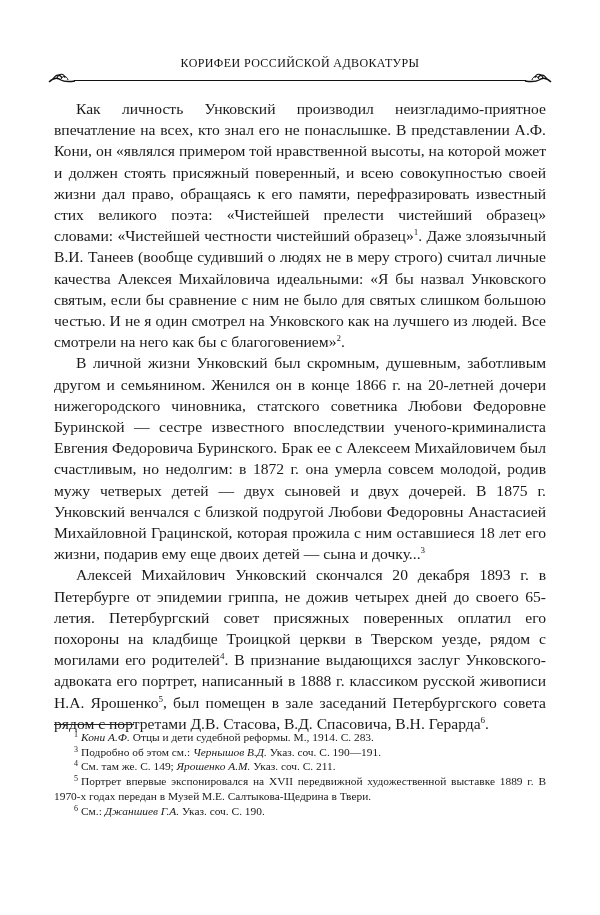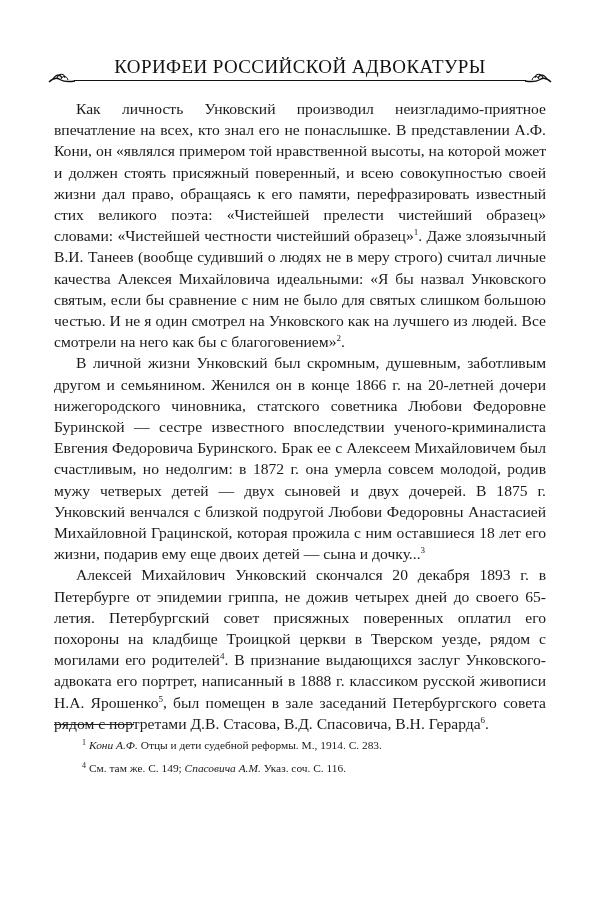--- a/index.html
+++ b/index.html
@@ -1,33 +1,33 @@
 <!DOCTYPE html>
 <html><head>
 <meta charset="utf-8">
 <style>
   html, body { margin: 0; padding: 0; background: #ffffff; }
   body { width: 600px; height: 915px; position: relative; overflow: hidden; color: #1a1a1a;
          font-family: "Liberation Serif", "DejaVu Serif", serif; }
   .header { position: absolute; left: 48px; top: 52px; width: 504px; height: 34px; }
   .header-title { position: absolute; left: 0; right: 0; top: 4px; text-align: center;
-                  font-size: 19px; letter-spacing: 0.4px; color: #111; }
+                  font-size: 12px; letter-spacing: 0.4px; color: #111; }
   .header-rule { position: absolute; left: 26px; right: 26px; top: 28px; height: 0;
                  border-top: 1.6px solid #111; }
   .orn { position: absolute; top: 19px; width: 28px; height: 14px; }
   .orn.left { left: 0; }
   .orn.right { right: 0; transform: scaleX(-1); }
   .body-text { position: absolute; left: 54px; top: 98px; width: 492px;
                font-size: 15.6px; line-height: 21.2px; text-align: justify; hyphens: manual; }
   .body-text p { margin: 0; text-indent: 22px; }
   sup { font-size: 9px; line-height: 0; vertical-align: 6px; }
   .fn-rule { position: absolute; left: 54px; top: 724px; width: 80px; border-top: 1px solid #222; }
   .footnotes { position: absolute; left: 54px; top: 730px; width: 492px;
                font-size: 11.4px; line-height: 14.7px; text-align: justify; }
-  .footnotes p { margin: 8px; text-indent: 20px; }
+  .footnotes p { margin: 0; text-indent: 20px; }
   .footnotes sup { font-size: 8px; vertical-align: 4px; margin-right: 3px; }
   em { font-style: italic; }
 </style>
 </head>
 <body>
 
 <div class="header">
   <svg class="orn left" viewBox="0 0 28 14">
     <path d="M1 11 C5 7, 9 6, 13 9 C16 11, 20 11, 27 10" fill="none" stroke="#111" stroke-width="1.4"></path>
     <path d="M5 8 C8 3, 12 3, 14 7" fill="none" stroke="#111" stroke-width="1.1"></path>
@@ -53,14 +53,17 @@
   </p>
   <p>
     <span>Алексей Михайлович Унковский скончался 20 декабря 1893 г. в Петербурге от эпидемии гриппа, не дожив четырех дней до своего 65-летия. Петербургский совет присяжных поверенных оплатил его похороны на кладбище Троицкой церкви в Тверском уезде, рядом с могилами его родителей</span><sup>4</sup><span>. В признание выдающихся заслуг Унковского-адвоката его портрет, написанный в 1888 г. классиком русской живописи Н.А. Ярошенко</span><sup>5</sup><span>, был помещен в зале заседаний Петербургского совета рядом с портретами Д.В. Стасова, В.Д. Спасовича, В.Н. Герарда</span><sup>6</sup><span>.</span>
   </p>
 </div>
 
 <div class="fn-rule"></div>
 
 <div class="footnotes">
   <p><sup>1</sup><em>Кони А.Ф.</em><span> Отцы и дети судебной реформы. М., 1914. С. 283.</span></p>
-  <p><sup>4</sup><span>См. там же. С. 149; </span><em>Спасовича А.М.</em><span> Указ. соч. С. 116.</span></p>
+  <p><sup>3</sup><span>Подробно об этом см.: </span><em>Чернышов В.Д.</em><span> Указ. соч. С. 190—191.</span></p>
+  <p><sup>4</sup><span>См. там же. С. 149; </span><em>Ярошенко А.М.</em><span> Указ. соч. С. 211.</span></p>
+  <p><sup>5</sup><span>Портрет впервые экспонировался на XVII передвижной художественной выставке 1889 г. В 1970-х годах передан в Музей М.Е. Салтыкова-Щедрина в Твери.</span></p>
+  <p><sup>6</sup><span>См.: </span><em>Джаншиев Г.А.</em><span> Указ. соч. С. 190.</span></p>
 </div>
 
 </body></html>

